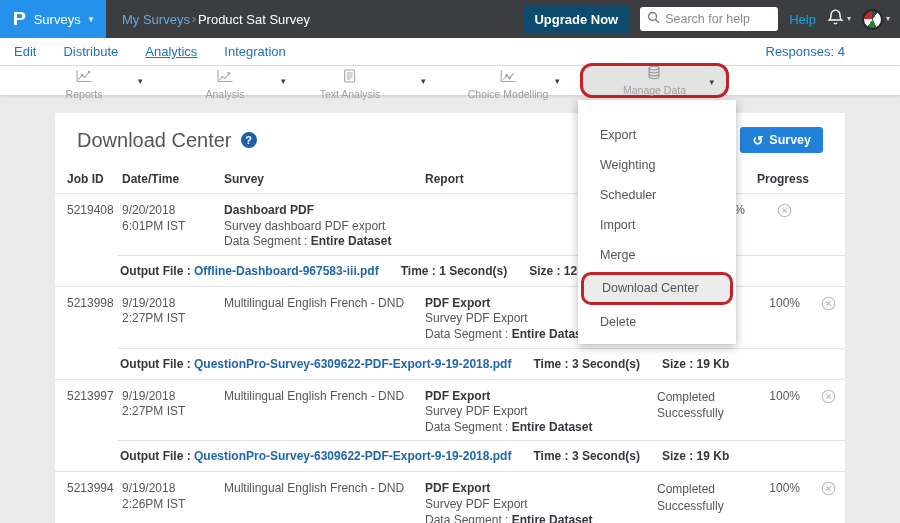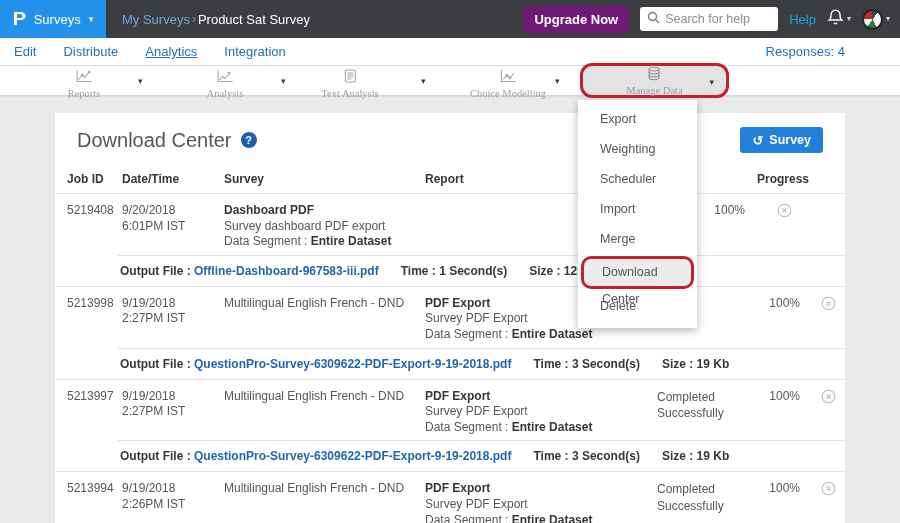--- a/index.html
+++ b/index.html
@@ -15,48 +15,48 @@
   .topbar { height: 38px; background: #3b3d40; display: flex; align-items: center; }
   .logo-area { width: 106px; height: 38px; background: #2491eb; display: flex; align-items: center; gap: 8px; padding: 0 8px 0 13px; cursor: pointer; flex: none; }
   .logo-p { color: #fff; font-weight: bold; font-size: 19px; transform: scaleX(1.05); }
   .logo-label { color: #fff; font-size: 13px; }
   .caret { font-size: 9px; color: #fff; line-height: 1; }
   .breadcrumb { display: flex; align-items: center; gap: 2px; margin-left: 16px; font-size: 13px; }
   .bc-parent { color: #6aa9d8; cursor: pointer; }
   .bc-sep { color: #8f9295; font-size: 12px; }
   .bc-current { color: #fff; }
   .topbar-right { margin-left: auto; display: flex; align-items: center; gap: 11px; padding-right: 10px; }
-  .upgrade-btn { background: #701a75; color: #fff; font-size: 13px; font-weight: bold; border: none; border-radius: 3px; padding: 6px 11px; cursor: pointer; font-family: inherit; }
+  .upgrade-btn { background: #0c4a6e; color: #fff; font-size: 13px; font-weight: bold; border: none; border-radius: 3px; padding: 6px 11px; cursor: pointer; font-family: inherit; }
   .searchbox { background: #fff; border-radius: 3px; height: 24px; width: 138px; display: flex; align-items: center; padding: 0 7px; gap: 5px; }
   .searchbox input { border: none; outline: none; font-size: 12.5px; width: 100%; color: #555; font-family: inherit; background: transparent; }
   .searchbox input::placeholder { color: #8a8d90; }
   .help-label { color: #0ea5e9; font-size: 13px; cursor: pointer; }
   .icon-group { display: flex; align-items: center; gap: 3px; cursor: pointer; }
   .caret-lt { font-size: 8px; color: #d4d6d8; line-height: 1; }
   .avatar { width: 21px; height: 21px; border-radius: 50%; border: 2px solid #24272a;
     background: conic-gradient(#37474f 0 10%, #fafafa 10% 42%, #2e7d32 42% 60%, #fafafa 60% 76%, #c62828 76% 100%); }
 
   
   .navrow { height: 28px; background: #fff; border-bottom: 1px solid #dcdcdc; display: flex; align-items: center; padding: 0 55px 0 14px; }
   .nav-items { display: flex; gap: 27px; }
   .nav-link { color: #2173b5; font-size: 13px; cursor: pointer; }
   .nav-link.active { text-decoration: underline; }
   .responses { margin-left: auto; color: #2173b5; font-size: 13px; cursor: pointer; }
 
   
   .toolbar { height: 30px; background: #fff; border-bottom: 1px solid #d6d6d6; position: relative; box-shadow: 0 1px 2px rgba(0,0,0,0.07); z-index: 5; }
   .tool { position: absolute; top: 3px; transform: translateX(-50%); display: flex; flex-direction: column; align-items: center; gap: 1px; cursor: pointer; }
-  .tool-label { font-size: 10.5px; color: #9ba0a5; white-space: nowrap; font-family: Liberation Serif, serif; }
+  .tool-label { font-size: 10.5px; color: #9ba0a5; white-space: nowrap; }
   .tool-caret { position: absolute; top: 10px; font-size: 9px; color: #3a3d40; cursor: pointer; }
   .manage-box { position: absolute; left: 580px; top: -3px; width: 149px; height: 35px; background: #e3e3e3; border: 3px solid #c2232a; border-radius: 12px; display: flex; align-items: center; justify-content: center; cursor: pointer; }
   .manage-inner { display: flex; flex-direction: column; align-items: center; gap: 0px; }
   .manage-caret { position: absolute; right: 12px; top: 11px; font-size: 9px; color: #3a3d40; }
 
   
-  .dropdown { position: absolute; left: 578px; top: 100px; width: 119px; background: #fff; box-shadow: 0 3px 9px rgba(0,0,0,0.28); padding: 4px 0 7px; z-index: 20; }
+  .dropdown { position: absolute; left: 578px; top: 100px; width: 158px; background: #fff; box-shadow: 0 3px 9px rgba(0,0,0,0.28); padding: 20px 0 7px; z-index: 20; }
   .menu-item { height: 30px; line-height: 30px; padding-left: 22px; font-size: 12.5px; color: #54565a; cursor: pointer; }
   .menu-item.highlight { height: 33px; line-height: 27px; margin: 2px 3px; background: #ececec; border: 3px solid #c2232a; border-radius: 10px; padding-left: 18px; }
 
   
   .page-card { position: absolute; left: 55px; top: 113px; width: 790px; bottom: 0; background: #fff; }
   .card-head { display: flex; align-items: center; padding: 14px 22px 10px 22px; }
   .card-title { font-size: 20px; color: #54565a; }
   .help-icon { width: 16px; height: 16px; border-radius: 50%; background: #1d5fa8; color: #fff; font-size: 11px; font-weight: bold; display: inline-flex; align-items: center; justify-content: center; margin-left: 9px; cursor: pointer; flex: none; }
   .refresh-btn { margin-left: auto; background: #2180d8; color: #fff; border: none; border-radius: 3px; font-size: 12.5px; font-weight: bold; padding: 6px 12px; display: flex; gap: 6px; align-items: center; cursor: pointer; font-family: inherit; }
   .refresh-glyph { font-size: 13px; font-weight: bold; line-height: 1; }

